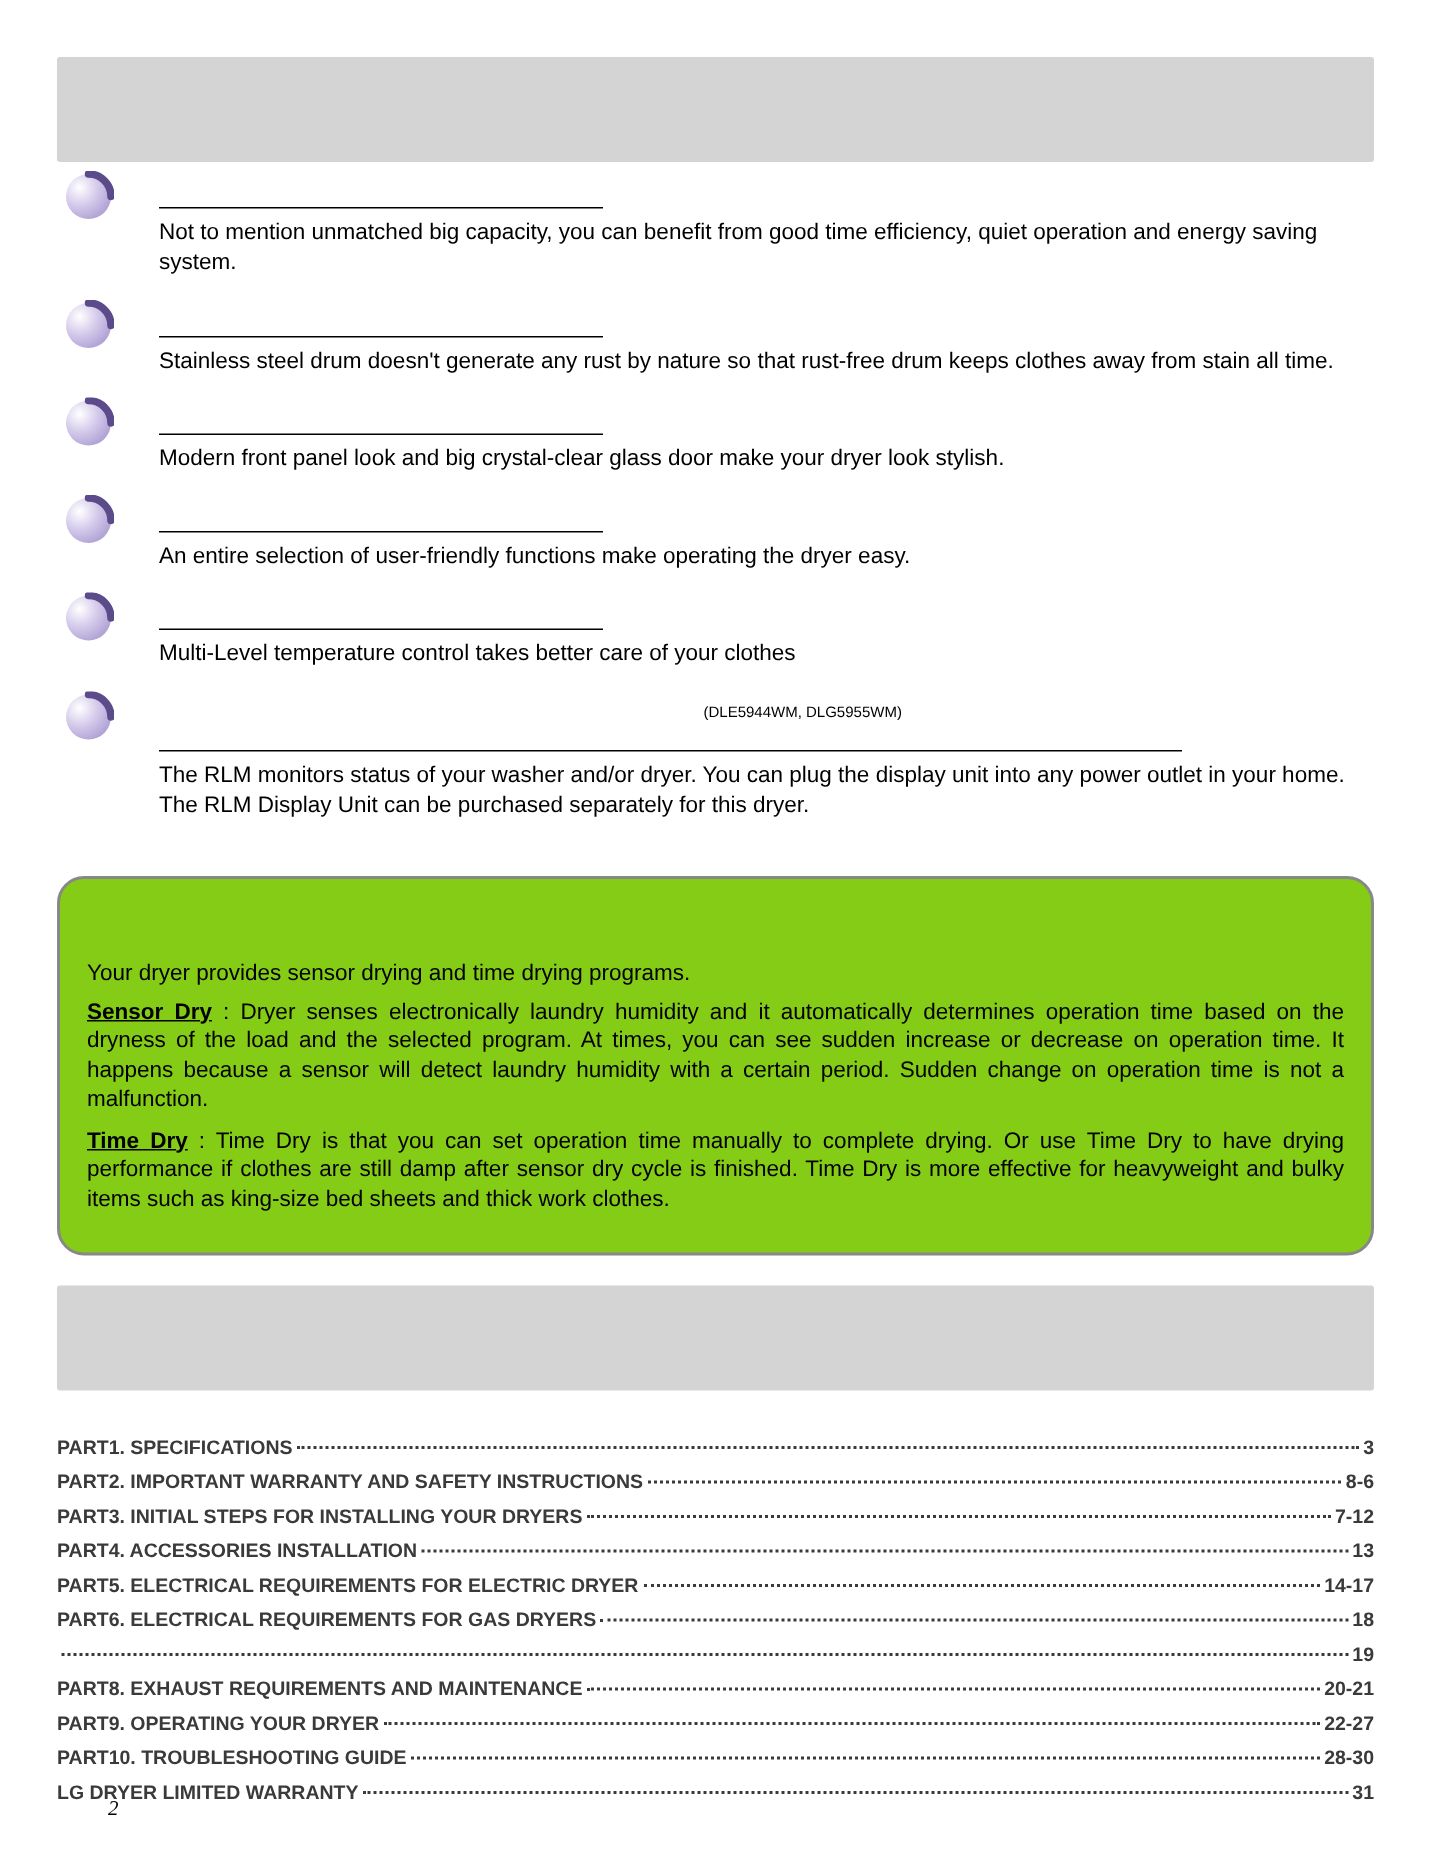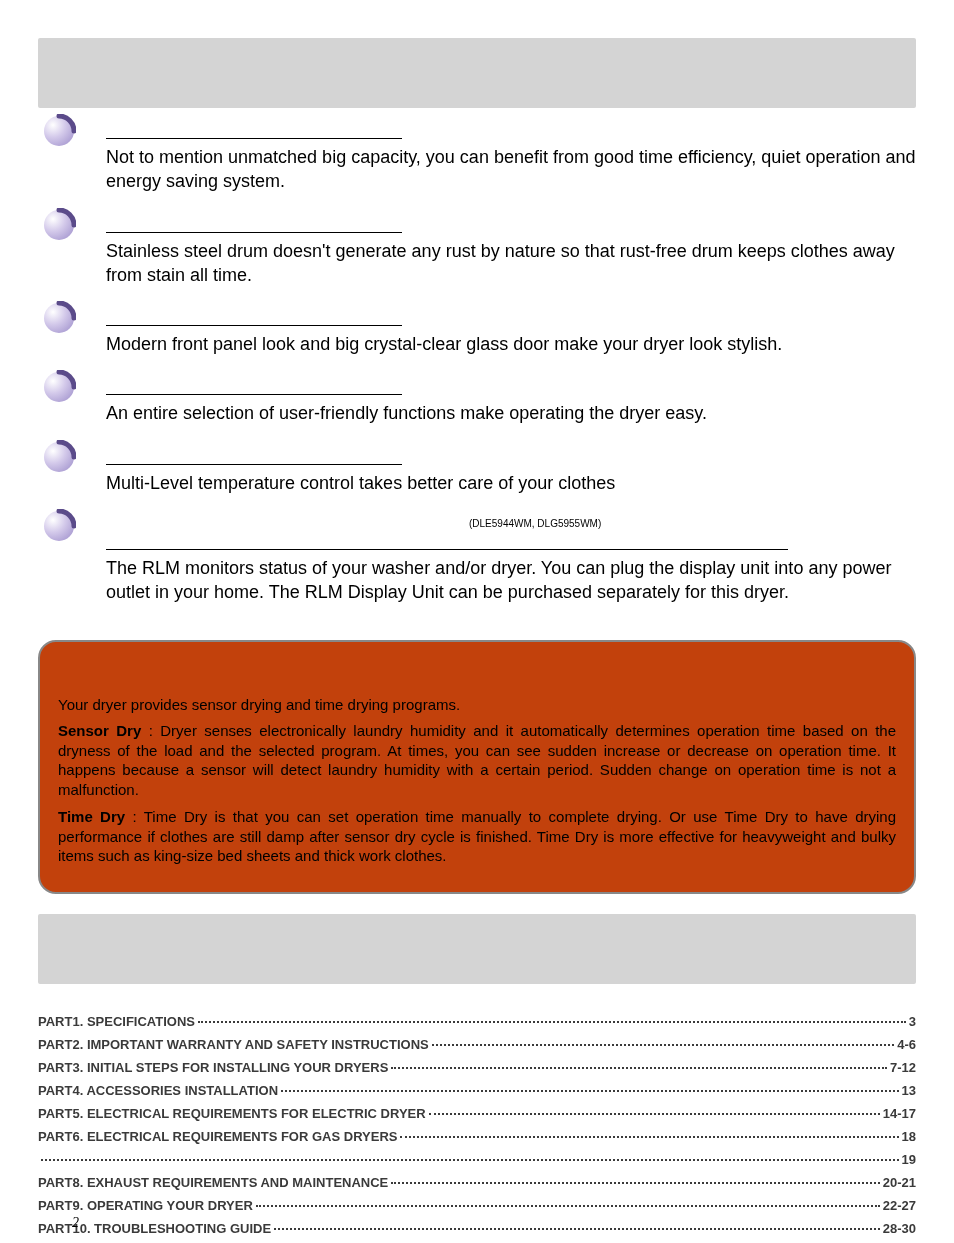--- a/index.html
+++ b/index.html
@@ -4,28 +4,28 @@
 <style>
   html,body{margin:0;padding:0;background:#fff;font-family:Arial,Helvetica,sans-serif;color:#000;}
   .page{width:954px;min-height:1243px;margin:0 auto;position:relative;box-sizing:border-box;padding:38px 38px 0 38px;}
   .section-bar{height:70px;background:#d4d4d4;border-radius:2px;margin-bottom:6px;}
   .features{padding:0 0 4px 68px;}
   .feature-row{position:relative;padding:6px 0 14px 0;}
   .bullet{position:absolute;left:-64px;top:0;width:34px;height:34px;}
   .bullet svg{width:34px;height:34px;display:block;}
   .feature-title-line{border-bottom:1px solid #000;height:16px;margin:2px 0 6px 0;width:296px;}
   .feature-title-line.wide{width:682px;}
-  .feature-body{font-size:18px;line-height:1.35;}
+  .feature-body{font-size:15px;line-height:1.35;}
   .feature-sub{font-size:10px;line-height:1.35;margin:0;}
   .feature-sub.right-note{text-align:left;margin-left:363px;margin-bottom:0;margin-top:2px;}
-  .drying-box{border:2px solid #888;border-radius:18px;margin:18px 0 0 0;padding:14px 18px 18px 18px;background:#c2410c;}
+  .drying-box{border:2px solid #888;border-radius:18px;margin:18px 0 0 0;padding:14px 18px 18px 18px;background:#84cc16;}
   .drying-header-space{height:34px;}
   .drying-intro{font-size:15px;margin:6px 0 8px 0;}
   .drying-para{font-size:15px;text-align:justify;margin:0 0 8px 0;line-height:1.3;}
-  .drying-para .lead{font-weight:700;}
+  .drying-para .lead{font-weight:700;text-decoration:underline;}
   .toc-bar{height:70px;background:#d4d4d4;border-radius:2px;margin-top:20px;}
   .toc{margin-top:30px;font-size:13px;font-weight:700;color:#3a3a3a;}
   .toc-row{display:flex;align-items:baseline;margin:8px 0;}
   .toc-label{white-space:nowrap;}
   .toc-dots{flex:1;border-bottom:2px dotted #3a3a3a;margin:0 3px;position:relative;top:-3px;}
   .toc-page{white-space:nowrap;}
   .page-num{position:absolute;left:72px;bottom:28px;font-style:italic;font-size:14px;font-family:Georgia,'Times New Roman',serif;}
 </style>
 </head>
 <body>
@@ -155,21 +155,21 @@
 
   <div class="toc" id="toc-container">
       <div class="toc-row">
         <span class="toc-label">PART1. SPECIFICATIONS</span>
         <span class="toc-dots"></span>
         <span class="toc-page">3</span>
       </div>
       <div class="toc-row">
         <span class="toc-label">PART2. IMPORTANT WARRANTY AND SAFETY INSTRUCTIONS</span>
         <span class="toc-dots"></span>
-        <span class="toc-page">4-6</span>
+        <span class="toc-page">8-6</span>
       </div>
       <div class="toc-row">
         <span class="toc-label">PART3. INITIAL STEPS FOR INSTALLING YOUR DRYERS</span>
         <span class="toc-dots"></span>
         <span class="toc-page">7-12</span>
       </div>
       <div class="toc-row">
         <span class="toc-label">PART4. ACCESSORIES INSTALLATION</span>
         <span class="toc-dots"></span>
         <span class="toc-page">13</span>

